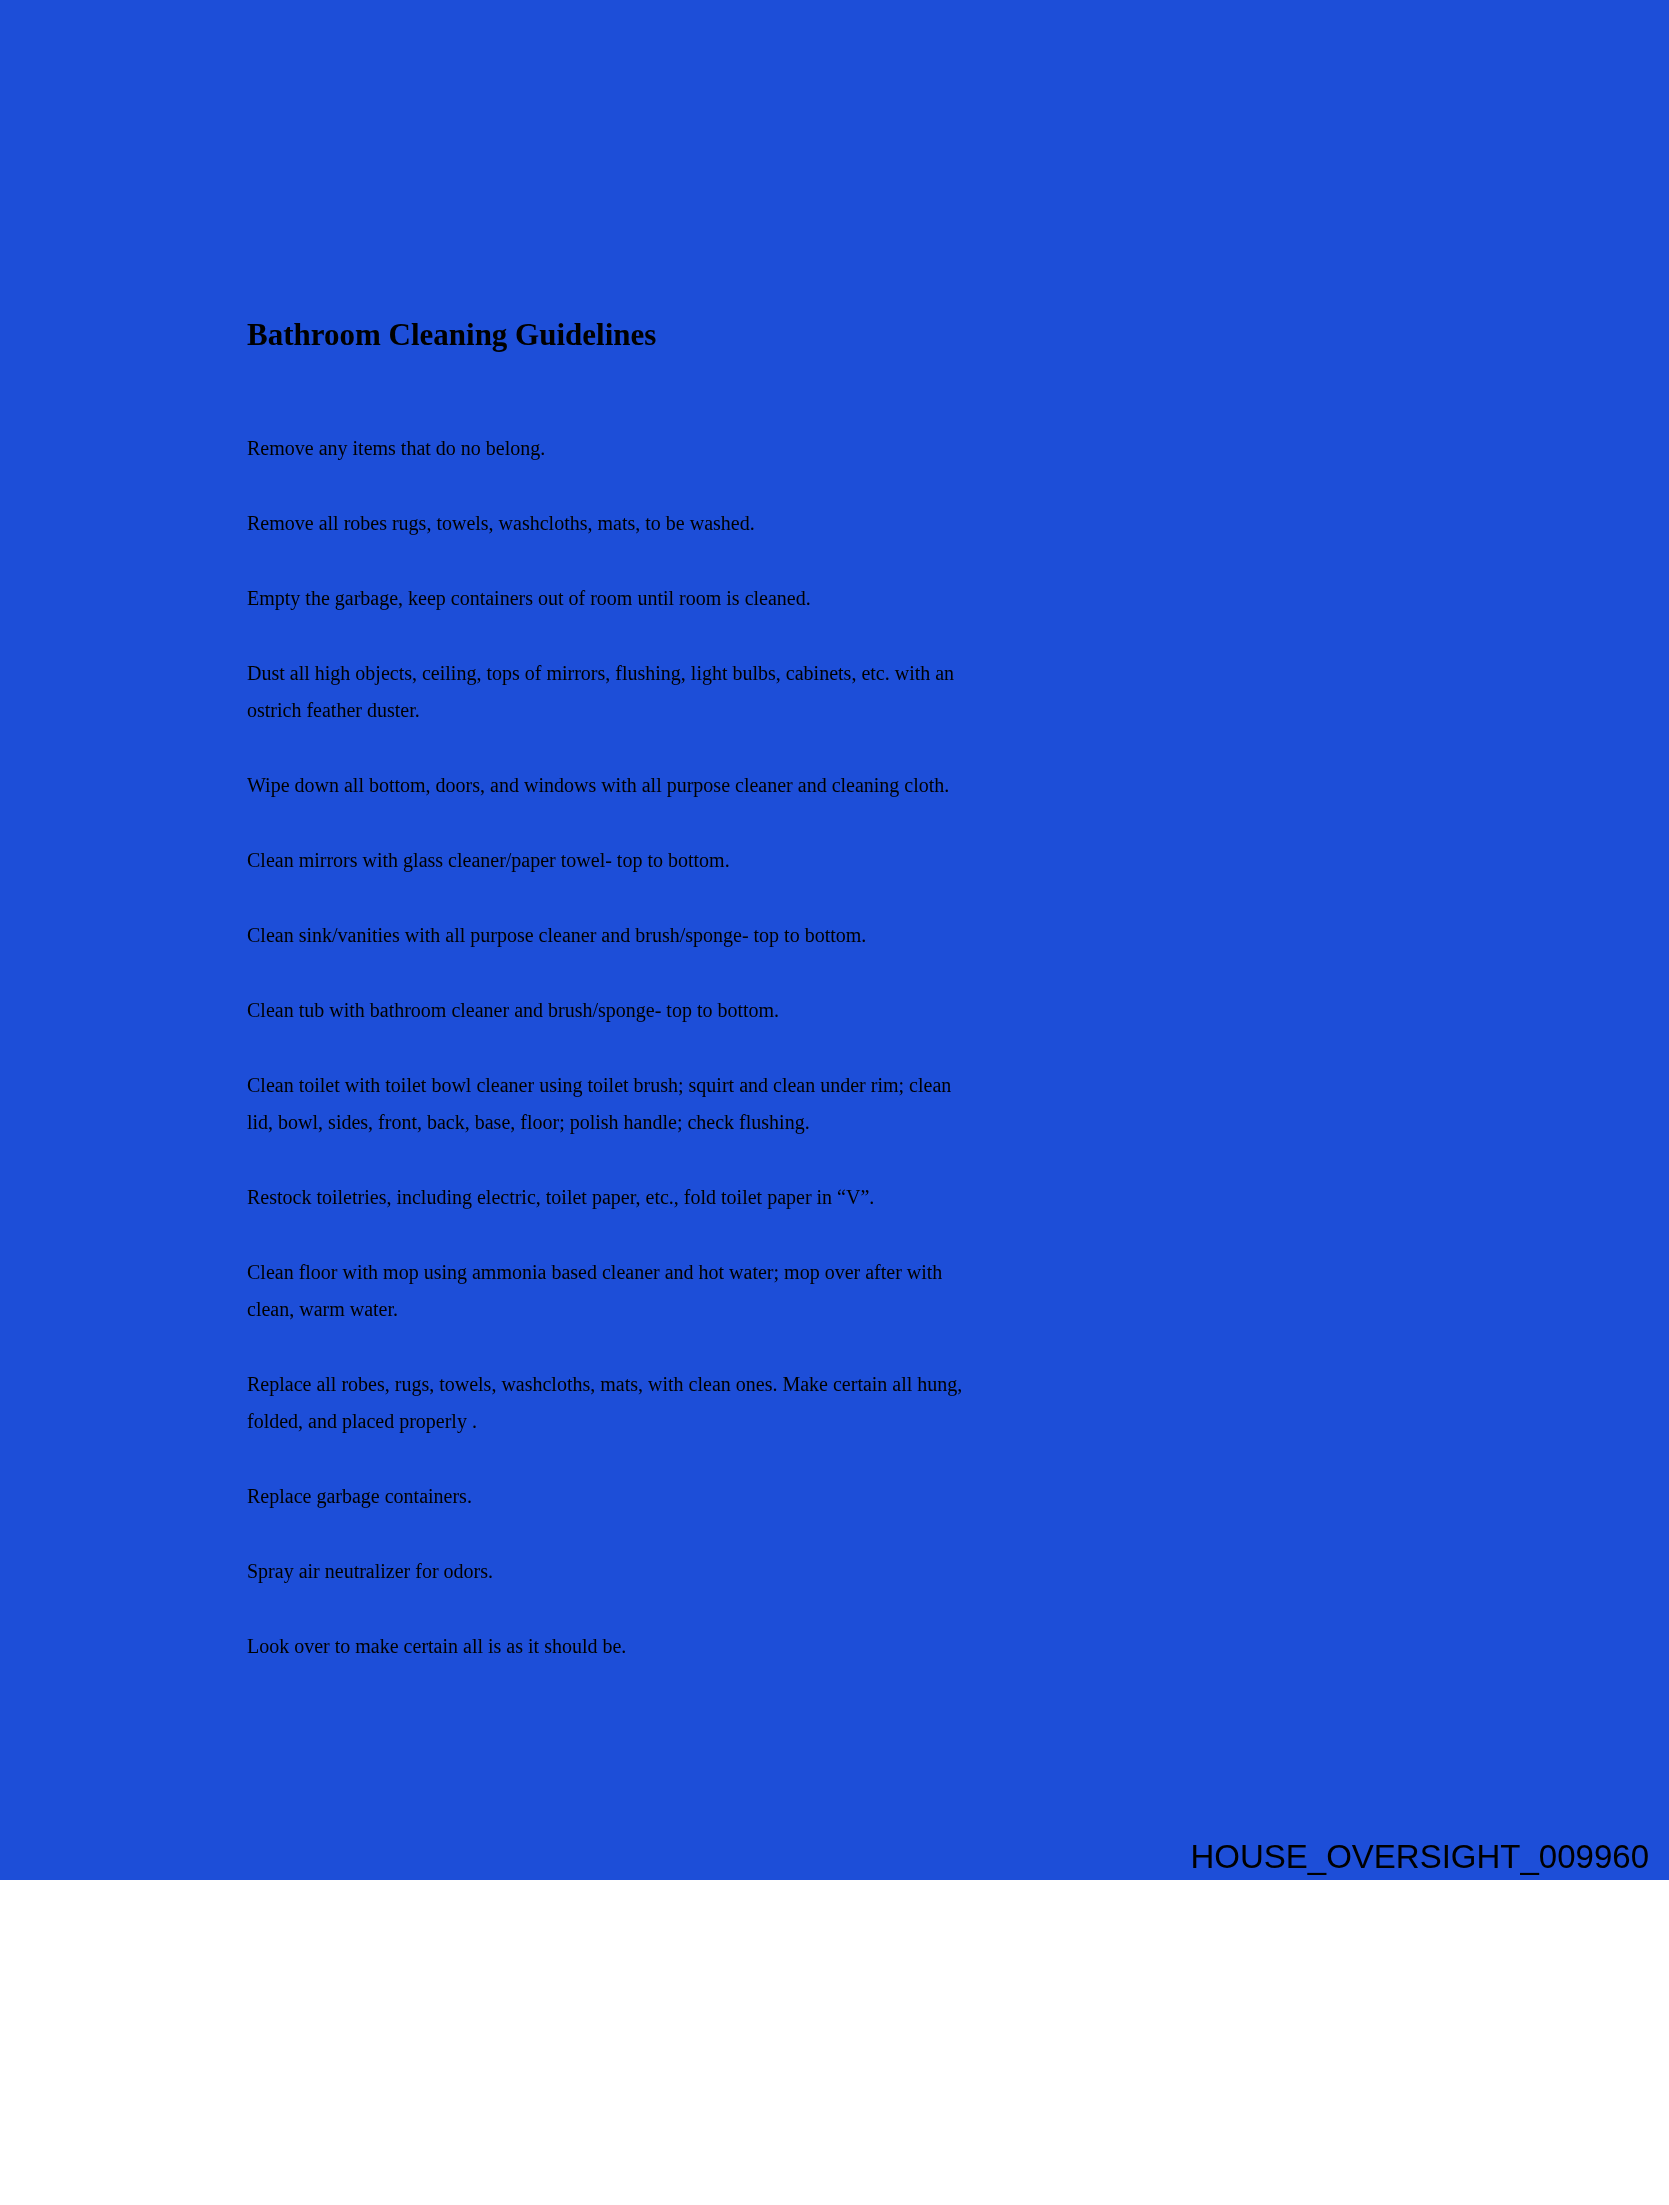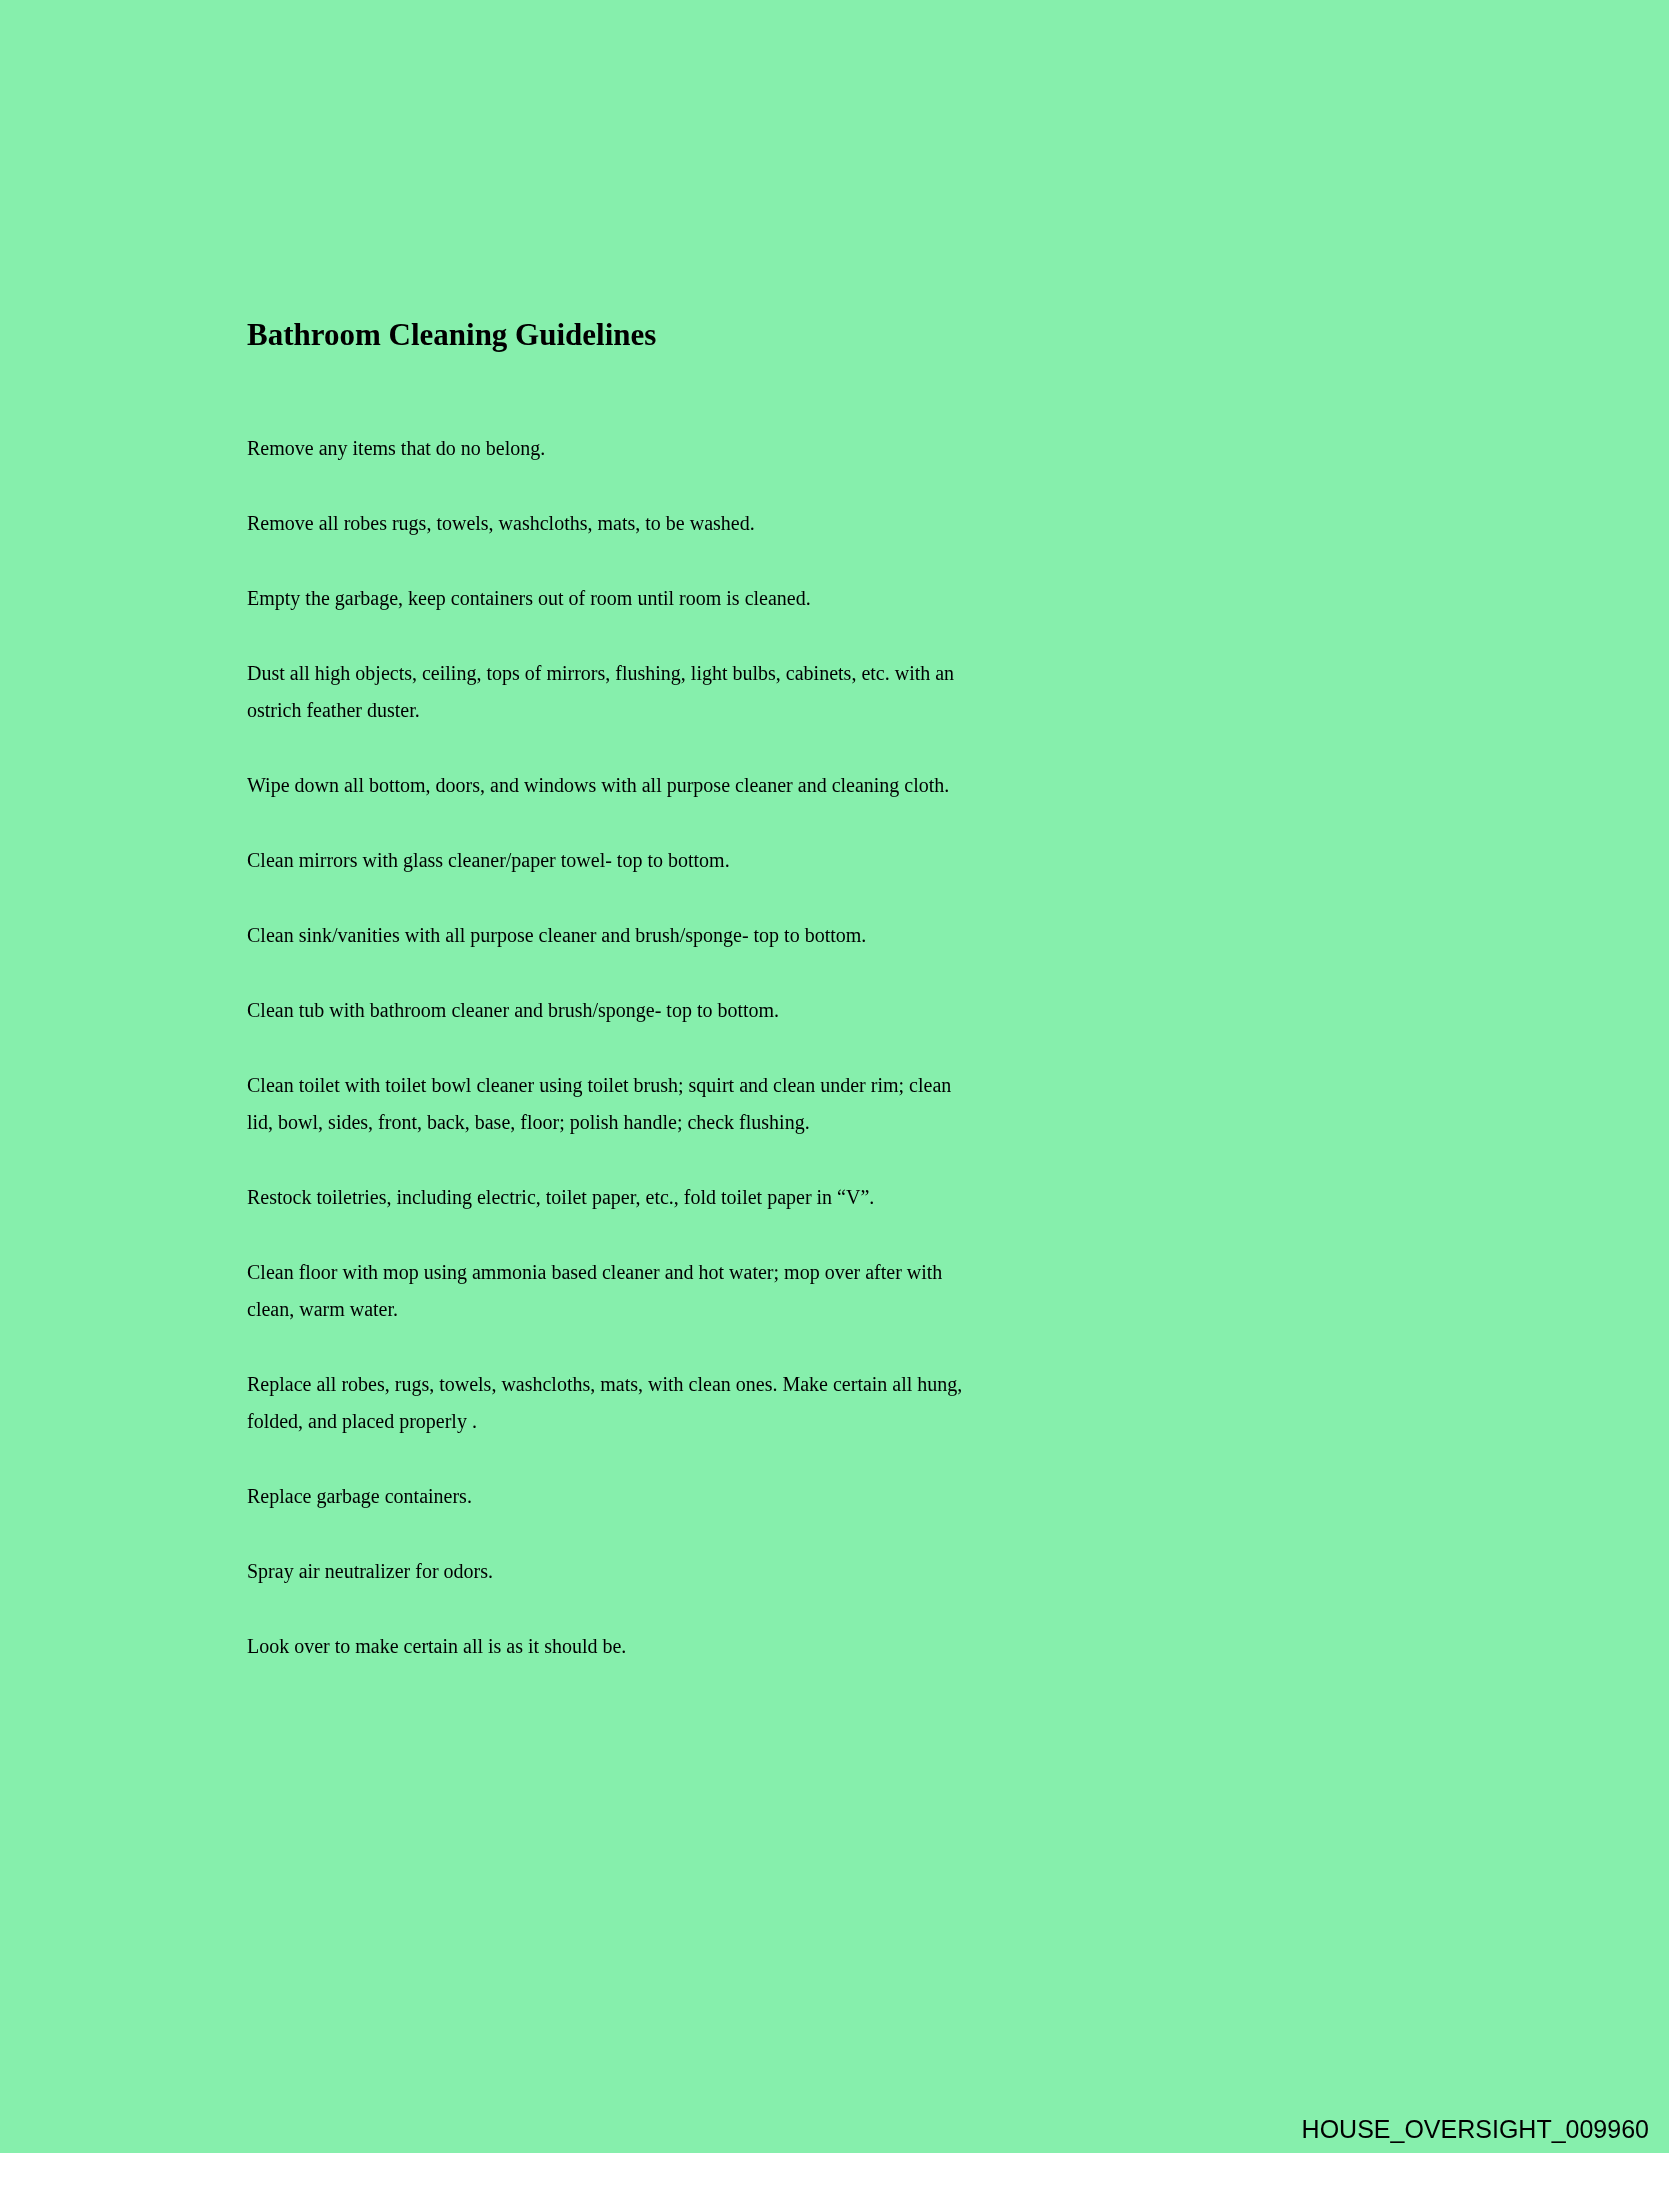--- a/index.html
+++ b/index.html
@@ -3,22 +3,22 @@
 <meta charset="utf-8">
 <style>
   html, body {
     margin: 0;
     padding: 0;
     background: #ffffff;
   }
   .page {
     position: relative;
     width: 1669px;
-    height: 2153px;
-    background: #86efac;
+    height: 1880px;
+    background: #1d4ed8;
     color: #000000;
     font-family: "Liberation Serif", "DejaVu Serif", serif;
     overflow: hidden;
   }
   .content {
     position: absolute;
     left: 247px;
     top: 316px;
     width: 1276px;
   }
@@ -34,21 +34,21 @@
     line-height: 37px;
     font-weight: normal;
     margin: 0 0 38px 0;
     white-space: pre;
   }
   .footer-bates {
     position: absolute;
     right: 20px;
     bottom: 4.6px;
     font-family: "Liberation Sans", "DejaVu Sans", sans-serif;
-    font-size: 25px;
+    font-size: 33px;
     line-height: 37px;
     color: #000000;
     white-space: pre;
   }
 </style>
 </head>
 <body>
 
 <div class="page">
   <div class="content">

